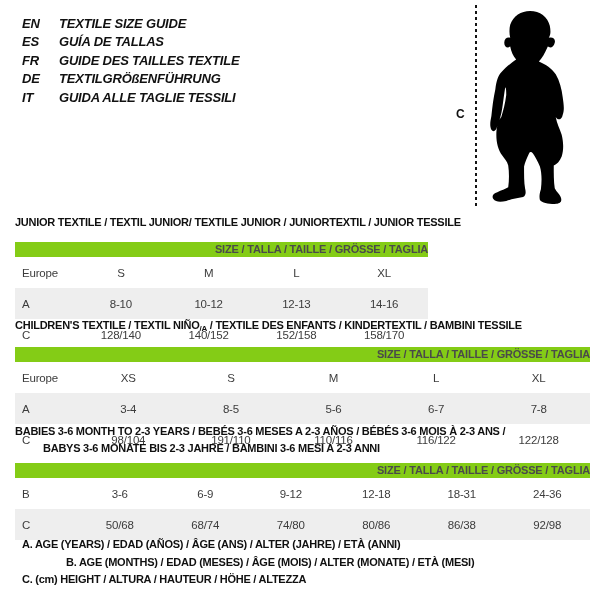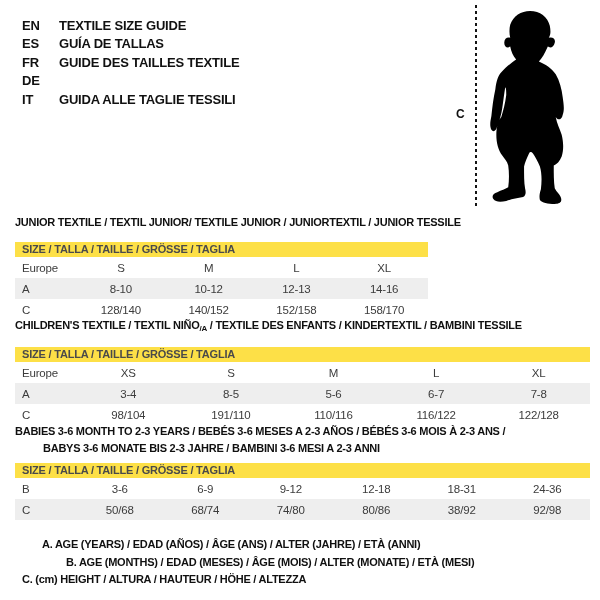--- a/index.html
+++ b/index.html
@@ -1,38 +1,38 @@
 <!DOCTYPE html>
 <html><head>
 <meta charset="utf-8">
 <style>
   html,body{margin:0;padding:0;background:#fff;}
   #canvas{position:relative;width:600px;height:600px;background:#ffffff;overflow:hidden;
           font-family:"Liberation Sans",sans-serif;color:#111;}
 
   
   .lang-block{position:absolute;left:22px;top:14px;}
-  .lang-row{display:flex;height:18.5px;align-items:flex-end;}
+  .lang-row{display:flex;height:18.5px;align-items:center;font-style:italic;}
   .lang-code{width:37px;font-size:13px;font-weight:700;letter-spacing:-0.2px;}
   .lang-label{font-size:13px;font-weight:700;letter-spacing:-0.2px;white-space:nowrap;}
 
   
   .measure-line{position:absolute;left:475px;top:5px;width:2px;height:203px;
     background:repeating-linear-gradient(to bottom,#141414 0 3px,transparent 3px 6px);}
   .measure-label{position:absolute;left:456px;top:107px;font-size:12px;font-weight:700;}
   .baby-svg{position:absolute;left:484px;top:8px;}
 
   
   .table-title{position:absolute;font-size:11px;font-weight:700;letter-spacing:-0.25px;
                white-space:nowrap;color:#101010;}
   .table-title .sub{font-size:8px;vertical-align:-2px;}
   .size-table{position:absolute;}
-  .size-header{height:15px;background:#fde047;color:#4a4a4a;font-weight:700;font-size:11px;
-               line-height:15px;padding-left:7px;letter-spacing:-0.2px;}
-  .t-row{display:grid;height:21px;align-items:center;font-size:11.5px;color:#3c3c3c;
+  .size-header{height:15px;background:#84cc16;color:#4a4a4a;font-weight:700;font-size:11px;
+               line-height:15px;padding-left:7px;letter-spacing:-0.2px;text-align:right;}
+  .t-row{display:grid;height:31px;align-items:center;font-size:11.5px;color:#3c3c3c;
          letter-spacing:-0.2px;}
   .t-row.shaded{background:#eeeeee;}
   .t1 .t-row{grid-template-columns:62px repeat(4,1fr);}
   .t2 .t-row{grid-template-columns:62px repeat(5,1fr);}
   .t3 .t-row{grid-template-columns:62px repeat(6,1fr);}
   .t-row .c{text-align:center;}
   .t-row .label{text-align:left;padding-left:7px;}
 
   
   .footnote{position:absolute;left:22px;font-size:11px;font-weight:700;letter-spacing:-0.25px;
@@ -51,20 +51,21 @@
     <div class="lang-row">
       <span class="lang-code">ES</span>
       <span class="lang-label">GUÍA DE TALLAS</span>
     </div>
     <div class="lang-row">
       <span class="lang-code">FR</span>
       <span class="lang-label">GUIDE DES TAILLES TEXTILE</span>
     </div>
     <div class="lang-row">
       <span class="lang-code">DE</span>
+      <span class="lang-label">TEXTILGRÖßENFÜHRUNG</span>
     </div>
     <div class="lang-row">
       <span class="lang-code">IT</span>
       <span class="lang-label">GUIDA ALLE TAGLIE TESSILI</span>
     </div>
   </div>
 
   <div class="measure-line"></div>
   <div class="measure-label">C</div>
   <svg class="baby-svg" width="92" height="198" viewBox="0 0 90 200" xmlns="http://www.w3.org/2000/svg">
@@ -150,22 +151,22 @@
       <div class="c">12-18</div>
       <div class="c">18-31</div>
       <div class="c">24-36</div>
     </div>
     <div class="t-row shaded">
       <div class="label">C</div>
       <div class="c">50/68</div>
       <div class="c">68/74</div>
       <div class="c">74/80</div>
       <div class="c">80/86</div>
-      <div class="c">38/92</div>
+      <div class="c">86/38</div>
       <div class="c">92/98</div>
     </div>
   </div>
 
-  <div class="footnote" style="top:538px;margin-left:20px;">A. AGE (YEARS) / EDAD (AÑOS) / ÂGE (ANS) / ALTER (JAHRE) / ETÀ (ANNI)</div>
+  <div class="footnote" style="top:538px;">A. AGE (YEARS) / EDAD (AÑOS) / ÂGE (ANS) / ALTER (JAHRE) / ETÀ (ANNI)</div>
   <div class="footnote" style="top:556px;padding-left:44px;">B. AGE (MONTHS) / EDAD (MESES) / ÂGE (MOIS) / ALTER (MONATE) / ETÀ (MESI)</div>
   <div class="footnote" style="top:573px;">C. (cm) HEIGHT / ALTURA / HAUTEUR / HÖHE / ALTEZZA</div>
 
 </div>
 
 </body></html>

